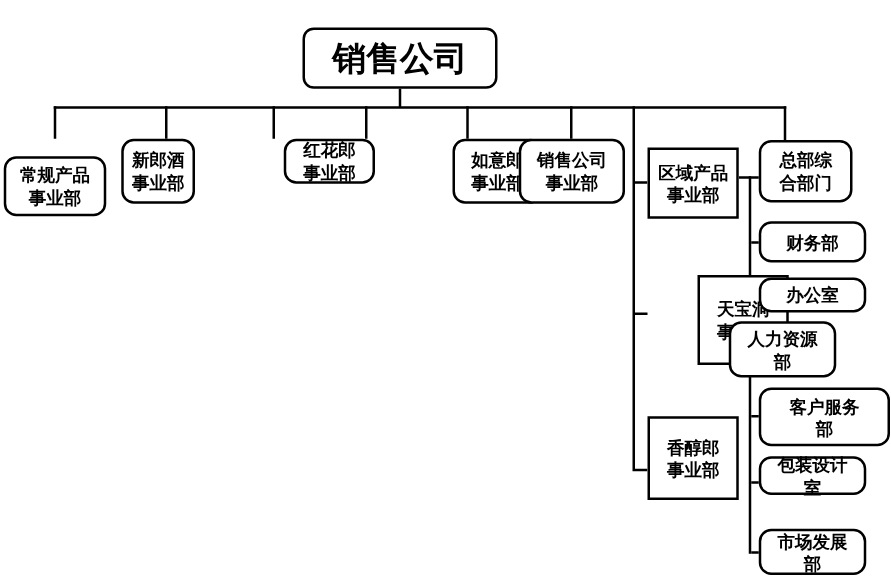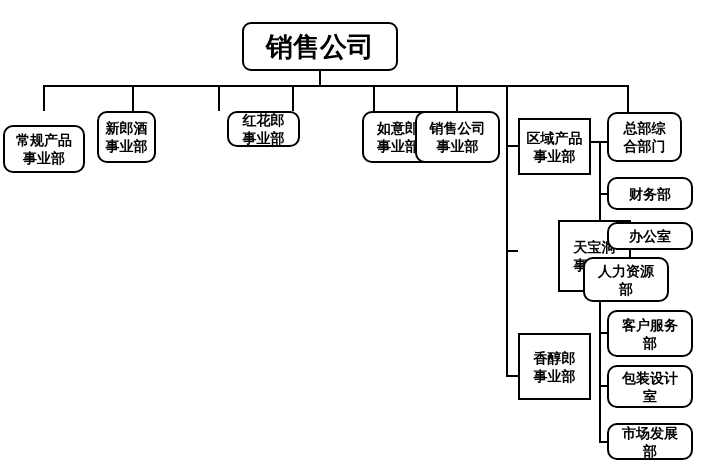--- a/index.html
+++ b/index.html
@@ -25,22 +25,22 @@
   #r5{left:415px;top:111px;width:85px;height:52px;}
   
   #m0{left:518px;top:118px;width:73px;height:57px;}
   #m1{left:518px;top:220px;width:73px;height:72px;margin-left:40px;}
   #m2{left:518px;top:333px;width:73px;height:67px;}
   
   #c0{left:607px;top:112px;width:75px;height:50px;}
   #c1{left:607px;top:177px;width:86px;height:33px;}
   #c2{left:607px;top:222px;width:86px;height:28px;}
   #c3{left:583px;top:257px;width:86px;height:45px;}
-  #c4{left:607px;top:310px;width:86px;height:47px;}
-  #c5{left:607px;top:365px;width:86px;height:43px;}
+  #c4{left:607px;top:310px;width:105px;height:47px;}
+  #c5{left:607px;top:365px;width:86px;height:31px;}
   #c6{left:607px;top:423px;width:86px;height:37px;}
   
   #ln-title-drop{left:319px;top:71px;width:2px;height:15px;}
   #ln-rail{left:43px;top:85px;width:586px;height:2px;}
   #ln-d0{left:43px;top:85px;width:2px;height:26px;}
   #ln-d1{left:132px;top:85px;width:2px;height:26px;}
   #ln-d2{left:218px;top:85px;width:2px;height:26px;}
   #ln-d3{left:292px;top:85px;width:2px;height:26px;}
   #ln-d4{left:373px;top:85px;width:2px;height:26px;}
   #ln-d5{left:456px;top:85px;width:2px;height:26px;}

